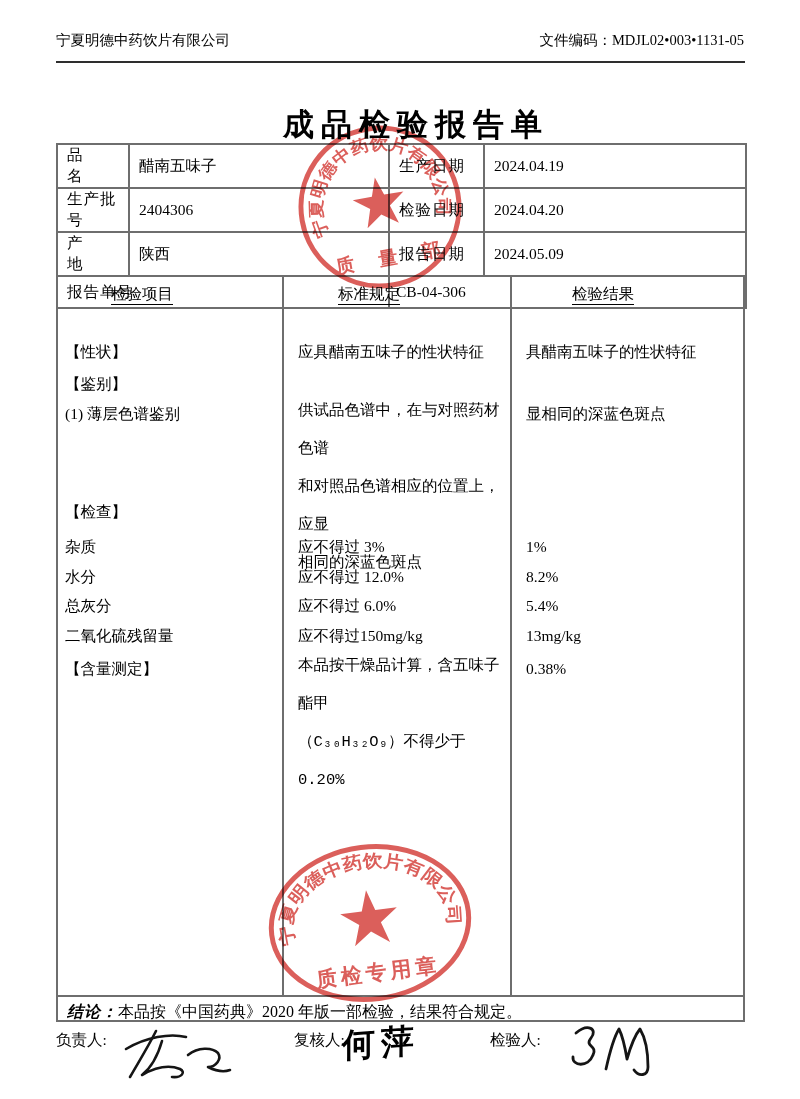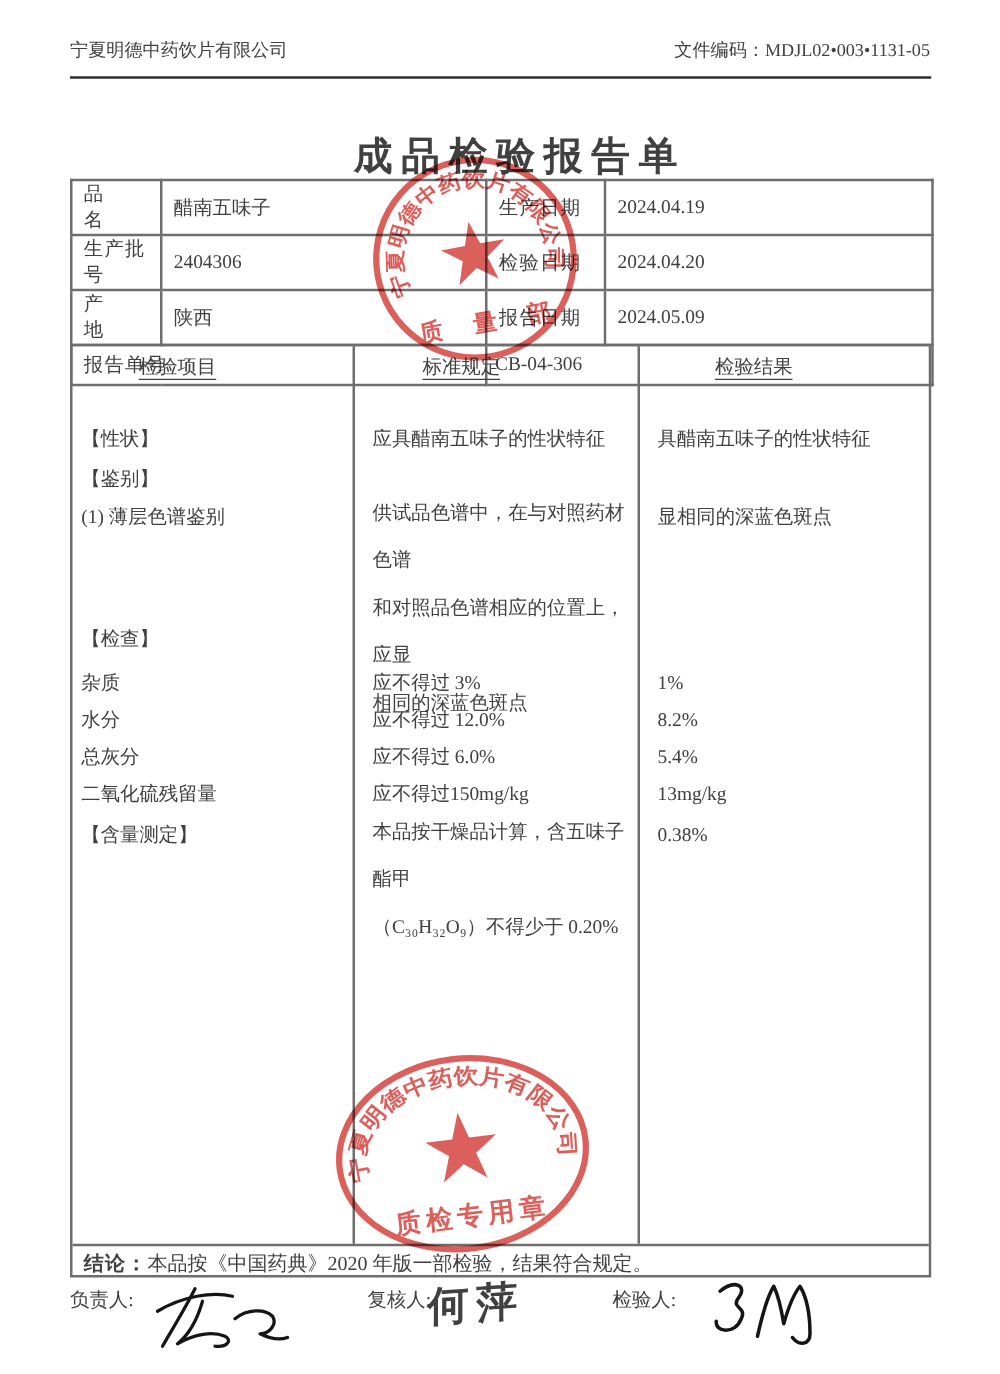--- a/index.html
+++ b/index.html
@@ -1,38 +1,38 @@
 <!DOCTYPE html>
 <html><head>
 <meta charset="utf-8">
 <style>
   html,body{margin:0;padding:0;background:#ffffff;}
   .page{
     position:relative;width:800px;height:1099px;background:#ffffff;overflow:hidden;
-    font-family:"Liberation Serif","DejaVu Serif",serif;color:#404040;
+    font-family:"Liberation Serif","DejaVu Serif",serif;color:#000000;
   }
   
   .hdr{position:absolute;top:31px;left:56px;width:688px;display:flex;justify-content:space-between;font-size:14.5px;}
   .hdr-rule{position:absolute;top:61px;left:56px;width:689px;height:2px;background:#2e2e2e;}
   .title{position:absolute;top:88px;left:0;width:800px;text-align:center;font-size:31px;font-weight:bold;letter-spacing:7px;margin:16px;}
   
   table.info{position:absolute;top:143px;left:56px;width:689px;border-collapse:collapse;table-layout:fixed;font-size:15.5px;}
   table.info td{border:2px solid #6e6e6e;height:30px;padding:0 0 0 9px;vertical-align:middle;}
   table.info td.lbl{letter-spacing:1px;}
   
   .insp{position:absolute;top:275px;left:56px;width:689px;height:747px;border:2px solid #6e6e6e;box-sizing:border-box;font-size:15.5px;}
   .vline{position:absolute;top:0;width:2px;height:718px;background:#6e6e6e;}
   .v1{left:224px;} .v2{left:452px;}
   .irow{position:absolute;left:0;width:100%;display:grid;grid-template-columns:226px 228px 231px;align-items:start;line-height:21px;}
   .c-item{padding-left:7px;} .c-std{padding-left:14px;} .c-res{padding-left:14px;}
   .ihead span{display:inline-block;text-decoration:underline;text-underline-offset:5px;margin-left:46px;}
   .ihead .h2{margin-left:54px;} .ihead .h3{margin-left:60px;}
-  .pre{white-space:pre-line;line-height:38px;margin-top:-11px;}
+  .pre{white-space:pre-line;line-height:38px;margin-top:-11px;font-family:Liberation Mono, monospace;}
   .concl{position:absolute;left:0;right:0;top:718px;bottom:0;border-top:2px solid #6e6e6e;padding:3px 0 0 9px;font-size:16px;line-height:24px;}
-  .concl b{letter-spacing:1px;}
+  .concl b{letter-spacing:1px;font-style:italic;}
   
   .signoff{position:absolute;top:1027px;left:56px;width:700px;height:70px;font-size:15.5px;}
   .signoff .lab{position:absolute;top:3px;}
   .lab-resp{left:0;text-align:right;} .lab-rev{left:238px;} .lab-insp{left:434px;}
   .sig-svg{position:absolute;}
   .sig1{left:64px;top:-2px;} .sig3{left:508px;top:-6px;}
   .sig-name{position:absolute;left:286px;top:-6px;font-size:33px;font-weight:600;transform:rotate(-4deg) skewX(-4deg);letter-spacing:6px;}
   
   .stamp{position:absolute;mix-blend-mode:multiply;opacity:.85;}
   .stamp-top{left:292px;top:117px;transform:rotate(-10deg);}

